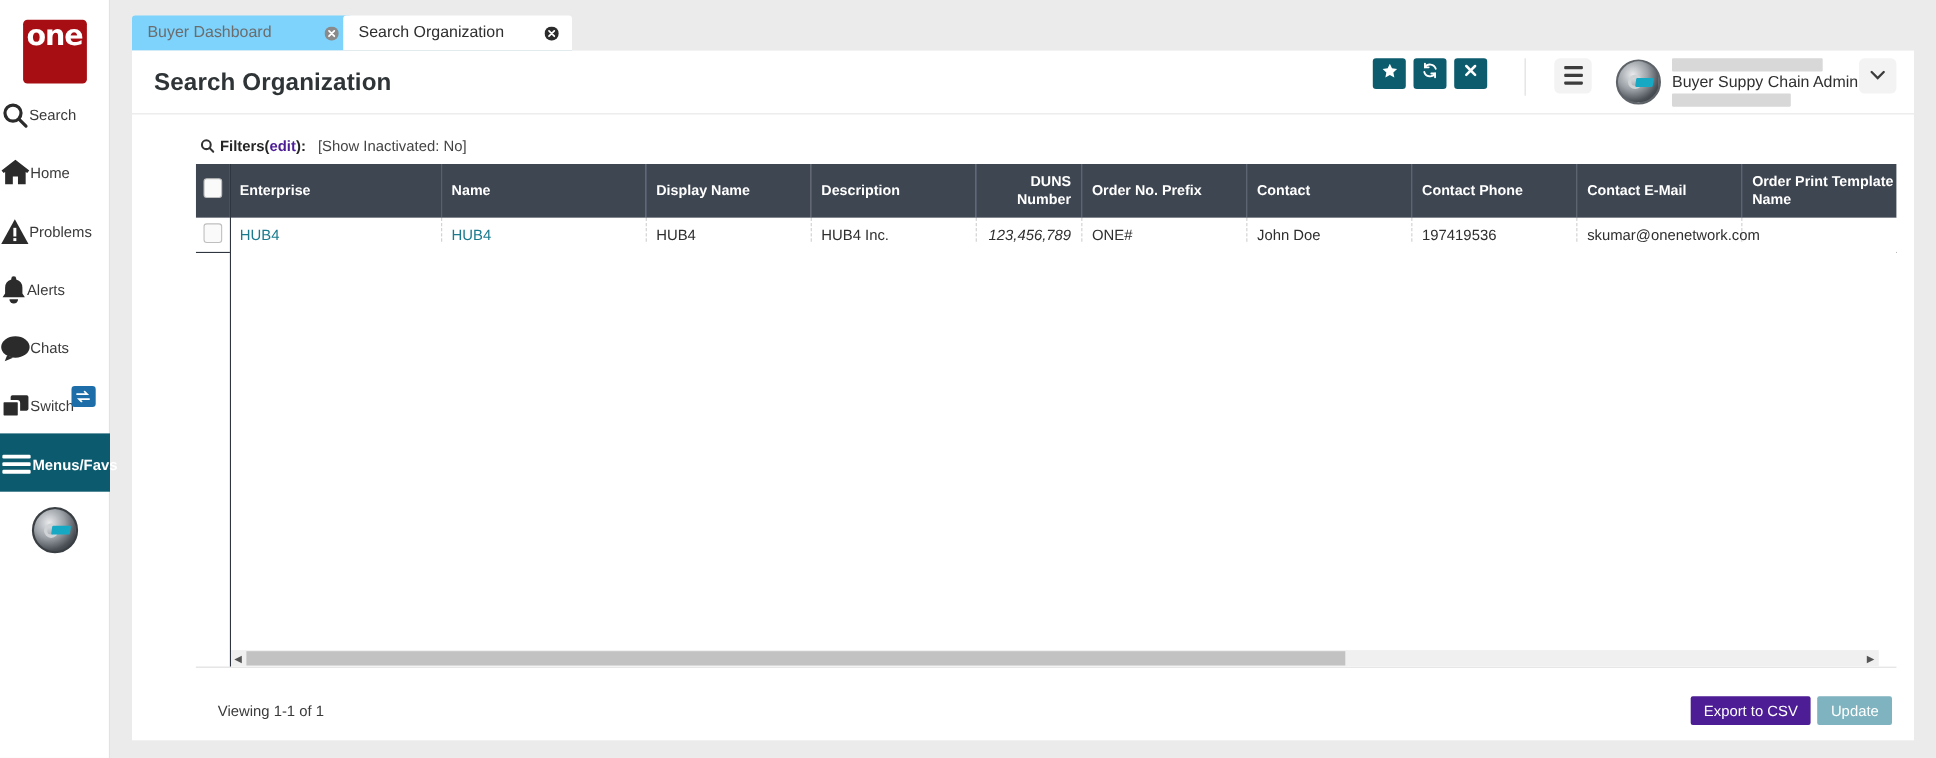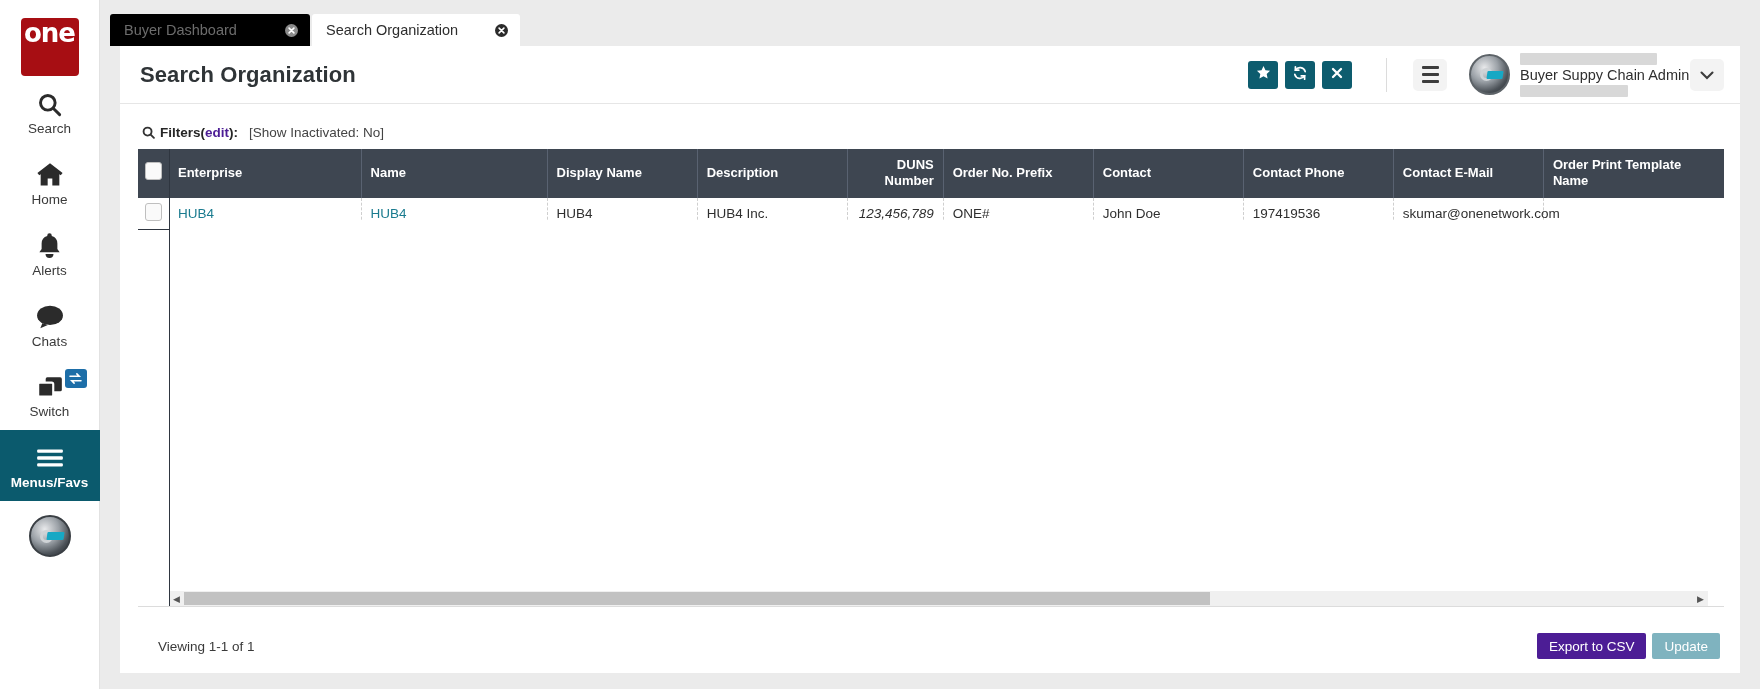--- a/index.html
+++ b/index.html
@@ -24,21 +24,21 @@
     width: 58px; height: 58px; margin-top: 18px;
     background: #a70e13; border-radius: 4px;
     display: flex; align-items: flex-start; justify-content: center;
   }
   #logo .lt {
     color: #fff; font-size: 26px; font-weight: bold;
     letter-spacing: -1px; font-family: "DejaVu Sans", sans-serif;
   }
   .rail-item {
     width: 100px; padding: 13px 0 10px 0;
-    display: flex; flex-direction: column; align-items: center;
+    display: flex; flex-direction: row; align-items: center;
     cursor: pointer; position: relative;
   }
   .rail-item .gly {
     height: 30px; display: flex; align-items: center; justify-content: center;
     color: #2b2b2b;
   }
   .rail-item .lbl {
     margin-top: 3px; font-size: 13.5px; color: #3a3a3a; line-height: 1.1;
   }
   .rail-item.active { background: #0b5a6d; }
@@ -73,36 +73,36 @@
     display: flex; align-items: center;
     padding: 0 12px 0 14px; cursor: pointer;
     border-top-left-radius: 3px; border-top-right-radius: 3px;
     font-size: 14.5px;
   }
   .tab .tlabel { white-space: nowrap; }
   .tab .tclose {
     margin-left: auto; padding-left: 18px;
     display: flex; align-items: center; justify-content: center;
   }
-  #tab-0 { left: 10px; width: 200px; background: #000000; color: #6c6c6c; }
+  #tab-0 { left: 20px; width: 200px; background: #7dd3fc; color: #6c6c6c; }
   #tab-1 { left: 212px; width: 208px; background: #ffffff; color: #2e2e2e;
            border-bottom: 3px solid #0b5a6d; height: 35px; }
 
   
   #page {
     position: absolute; left: 120px; top: 46px;
     width: 1620px; height: 627px;
     background: #ffffff;
   }
   #page-header {
     height: 58px; display: flex; align-items: center;
     padding: 0 16px 0 20px; border-bottom: 1px solid #e6e6e6;
   }
   #page-title { font-size: 22px; font-weight: bold; color: #2f3437; letter-spacing: .1px; }
-  #hdr-actions { margin-left: auto; display: flex; align-items: center; }
+  #hdr-actions { margin-left: auto; display: flex; align-items: flex-start; }
   .tealbtn {
     width: 30px; height: 28px; background: #0d5c6e; border-radius: 3px;
     display: flex; align-items: center; justify-content: center;
     margin-left: 7px; cursor: pointer; color: #fff;
   }
   #hdr-divider { width: 1px; height: 34px; background: #dcdcdc; margin: 0 26px 0 34px; }
   #hamburger-btn {
     width: 34px; height: 32px; background: #f3f3f3; border-radius: 5px;
     display: flex; flex-direction: column; align-items: center; justify-content: center;
     gap: 4px; cursor: pointer;
@@ -129,21 +129,21 @@
   #user-name {
     position: absolute; left: 0; top: 14px; width: 160px;
     font-size: 14.5px; color: #2f2f2f; white-space: nowrap;
   }
   #user-caret {
     width: 34px; height: 32px; background: #f3f3f3; border-radius: 5px; margin-left: 20px;
     display: flex; align-items: center; justify-content: center; cursor: pointer;
   }
 
   
-  #page-body { padding: 18px 16px 0 18px; position: relative; height: 569px; }
+  #page-body { padding: 18px 16px 0 18px; position: relative; height: 569px; margin-left: 40px; }
   #filters-bar { display: flex; align-items: center; height: 20px; padding-left: 4px; }
   #filters-bar .fl-icon { margin-right: 5px; display: flex; color: #333; }
   #filters-label { font-size: 13.5px; font-weight: bold; color: #262626; }
   #filters-edit { font-size: 13.5px; color: #4c1d95; font-weight: bold; cursor: pointer; }
   #filters-paren { font-size: 13.5px; font-weight: bold; color: #262626; }
   #filters-state { font-size: 13.5px; color: #444; margin-left: 11px; }
 
   #grid-wrap {
     margin-top: 7px; position: relative;
     height: 458px; border-bottom: 1px solid #dcdcdc;
@@ -224,20 +224,30 @@
 
   <div class="rail-item">
     <span class="gly">
       <svg width="28" height="26" viewBox="0 0 24 22" fill="currentColor">
           <path d="M12 1 1.2 9.2l1.6 2.1L4 10.4V20h6v-6h4v6h6v-9.6l1.2.9 1.6-2.1z"></path>
         </svg>
     </span>
     <span class="lbl">Home</span>
   </div>
 
+  <div class="rail-item">
+    <span class="gly">
+      <svg width="27" height="25" viewBox="0 0 24 22" fill="currentColor">
+          <path d="M12 1 23 21H1z"></path>
+          <rect x="10.8" y="8" width="2.4" height="7" fill="#fff"></rect>
+          <rect x="10.8" y="16.3" width="2.4" height="2.4" fill="#fff"></rect>
+        </svg>
+    </span>
+    <span class="lbl">Problems</span>
+  </div>
 
   <div class="rail-item">
     <span class="gly">
       <svg width="25" height="27" viewBox="0 0 22 24" fill="currentColor">
           <path d="M11 1a2 2 0 0 1 2 2v.6a7 7 0 0 1 5 6.7V15l2 3H2l2-3v-4.7a7 7 0 0 1 5-6.7V3a2 2 0 0 1 2-2z"></path>
           <path d="M7.5 19.5h7a3.5 3.5 0 0 1-7 0z"></path>
         </svg>
     </span>
     <span class="lbl">Alerts</span>
   </div>

